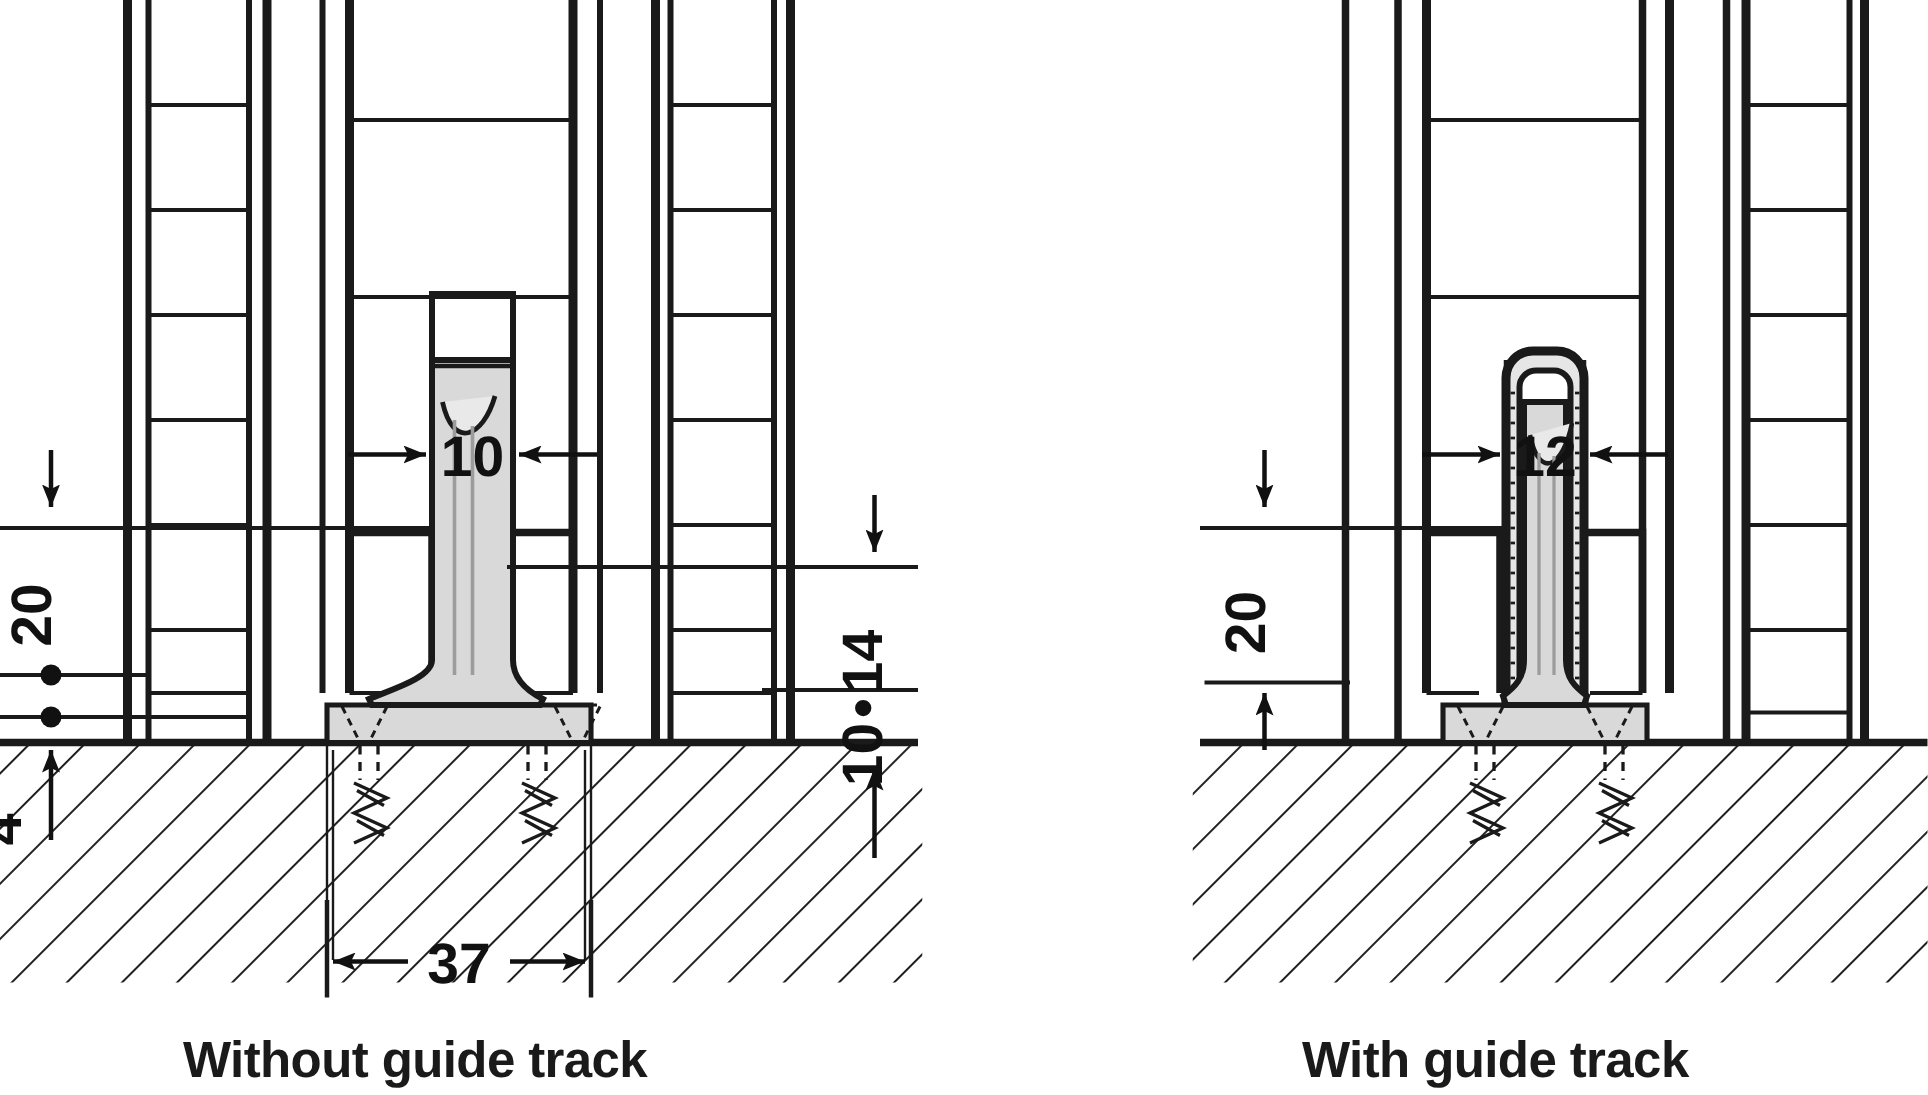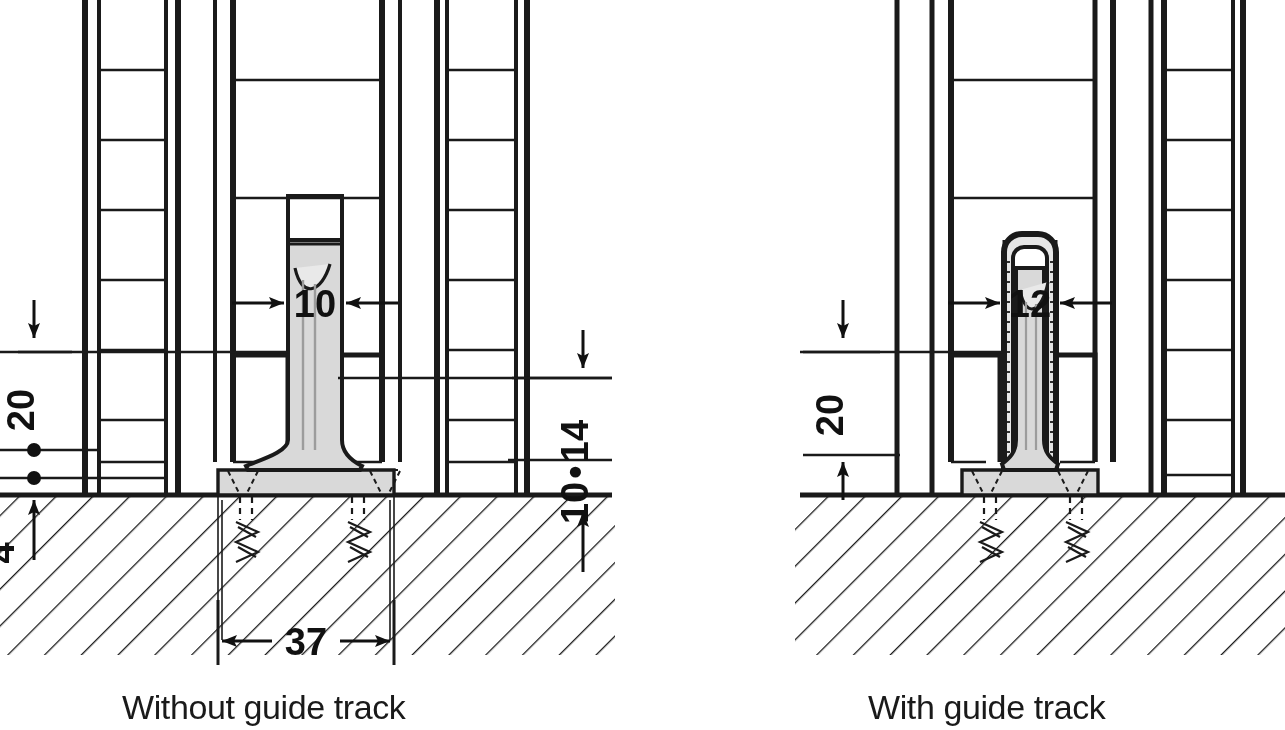--- a/index.html
+++ b/index.html
@@ -23,21 +23,21 @@
     position: absolute;
     left: 0;
     top: 0;
     width: 1285px;
     height: 730px;
     display: block;
   }
   .caption {
     position: absolute;
     font-family: "Liberation Sans", sans-serif;
-    font-weight: normal;
+    font-weight: bold;
     font-size: 34px;
     color: #1a1a1a;
     letter-spacing: -0.4px;
     white-space: nowrap;
   }
   #caption-left  { left: 122px; top: 688px; }
   #caption-right { left: 868px; top: 688px; }
   .dimtext {
     font-family: "Liberation Sans", sans-serif;
     font-weight: bold;

